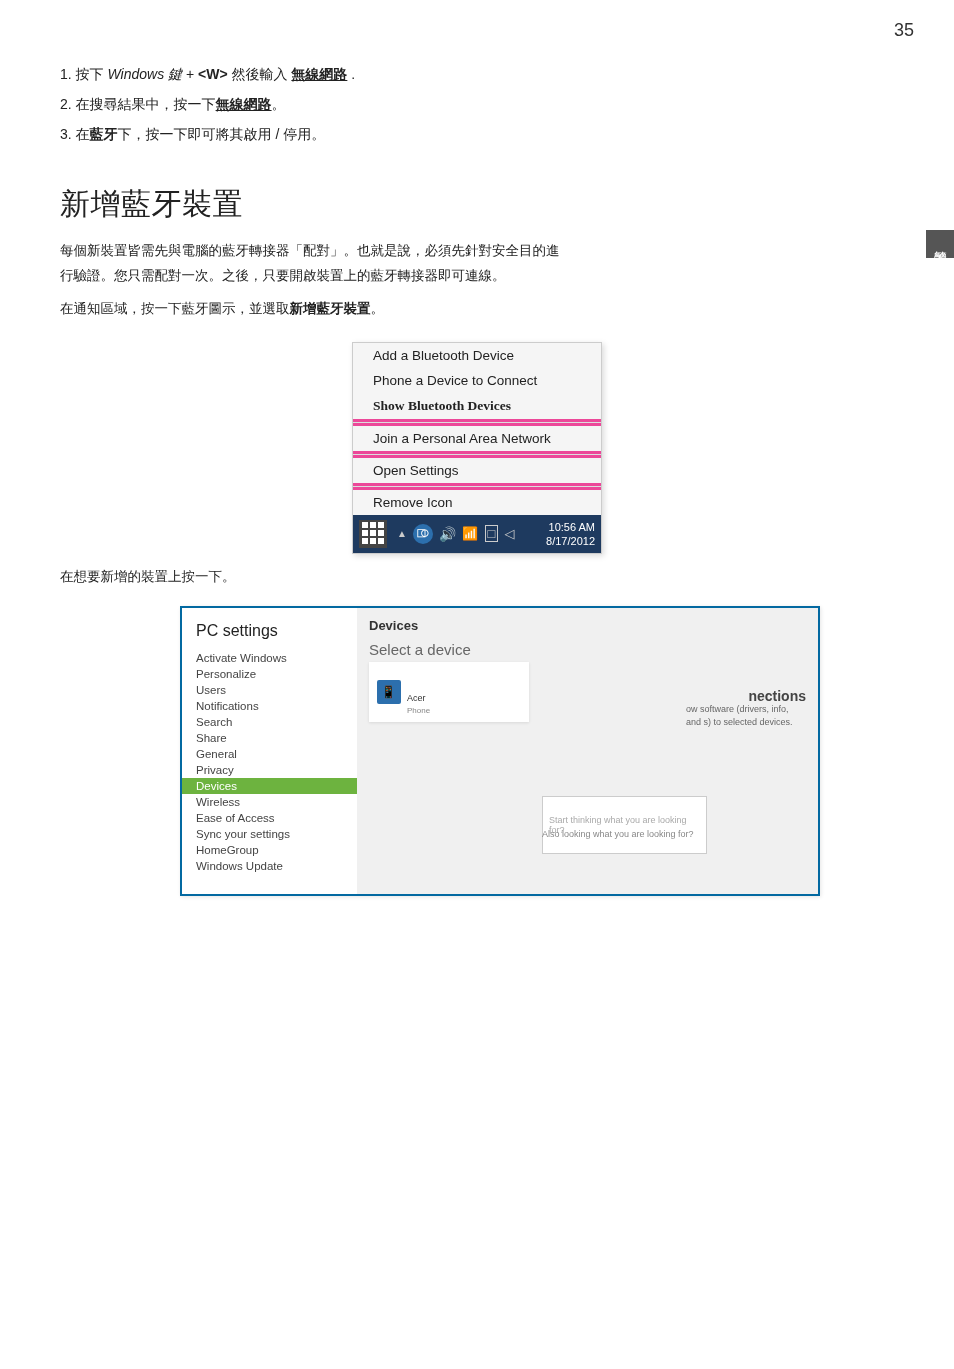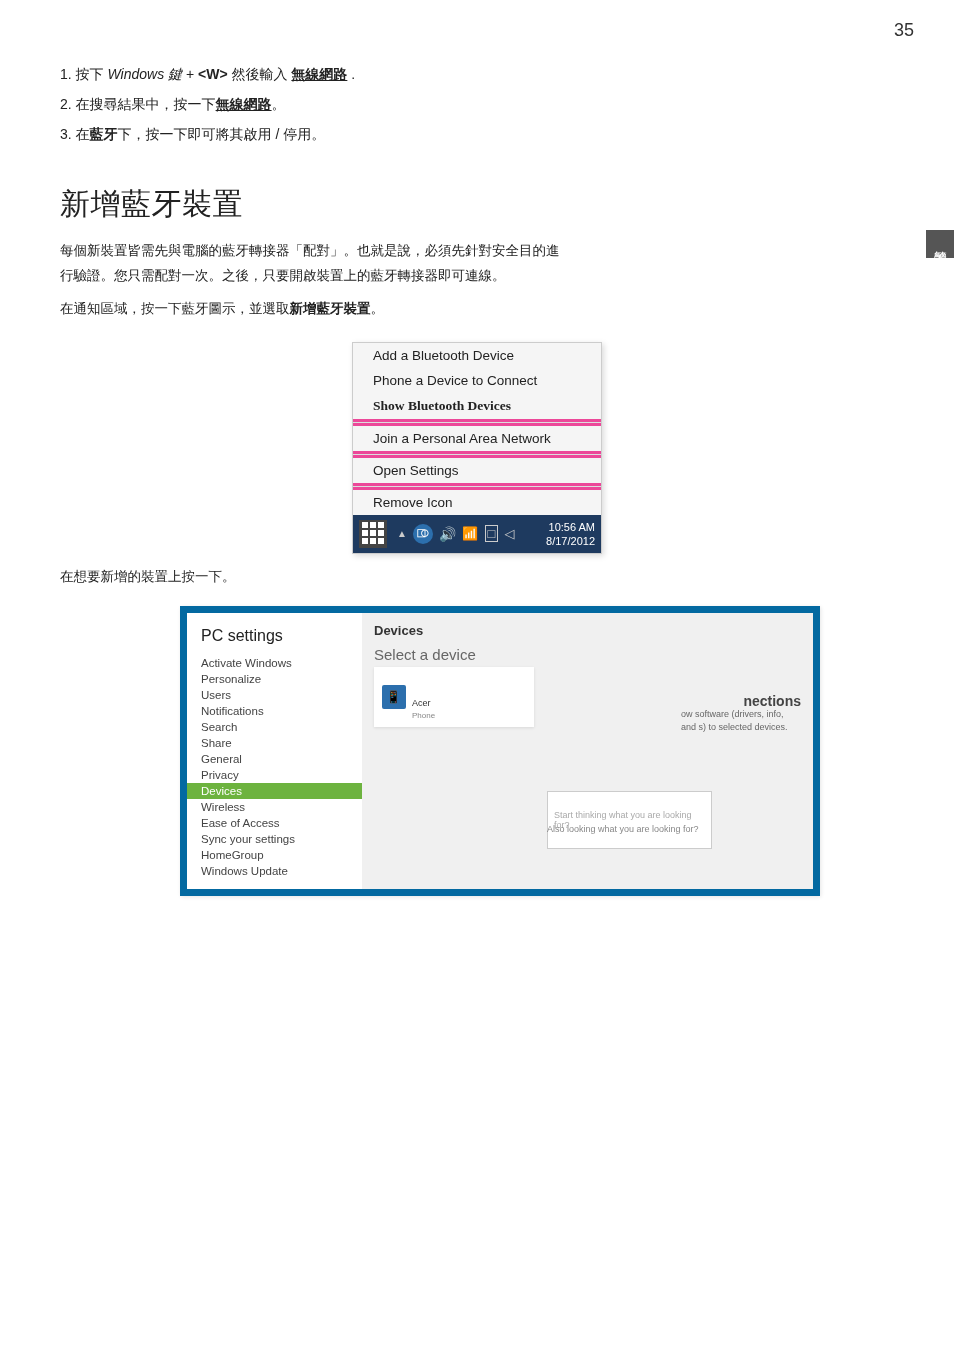--- a/index.html
+++ b/index.html
@@ -174,21 +174,21 @@
     .taskbar-time {
       margin-left: auto;
       text-align: right;
       font-size: 11px;
       line-height: 1.3;
     }
 
     
     .pc-settings-screenshot {
       margin: 20px 0 20px 120px;
-      border: 7px solid #0369a1;
+      border: 2px solid #0369a1;
       width: 640px;
       height: 290px;
       background: #fff;
       display: flex;
       overflow: hidden;
       box-shadow: 1px 1px 4px rgba(0,0,0,0.1);
     }
 
     .pc-settings-sidebar {
       width: 175px;

